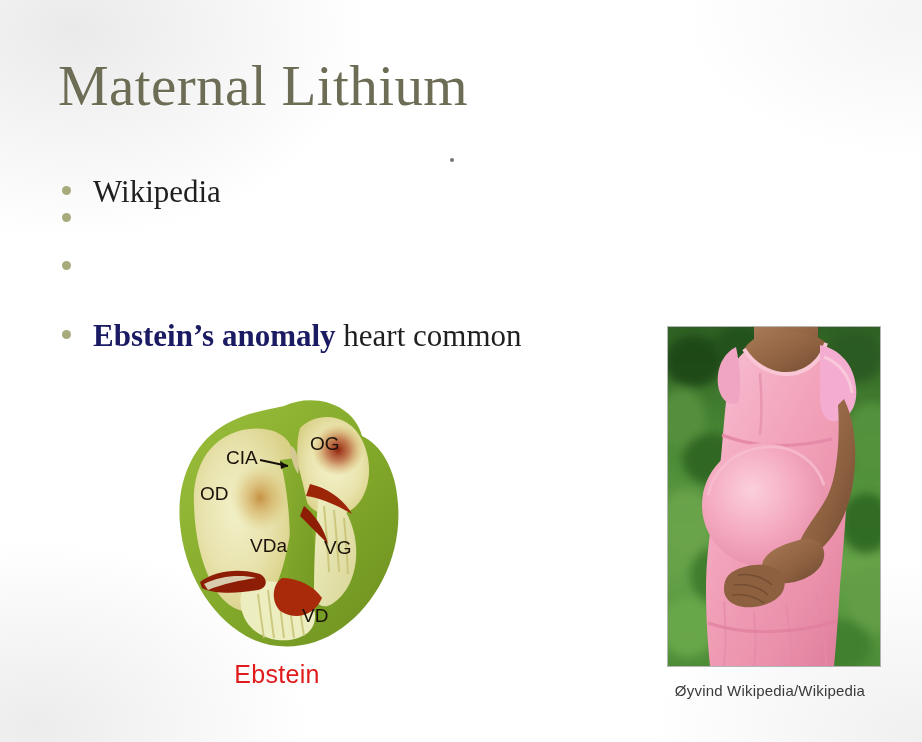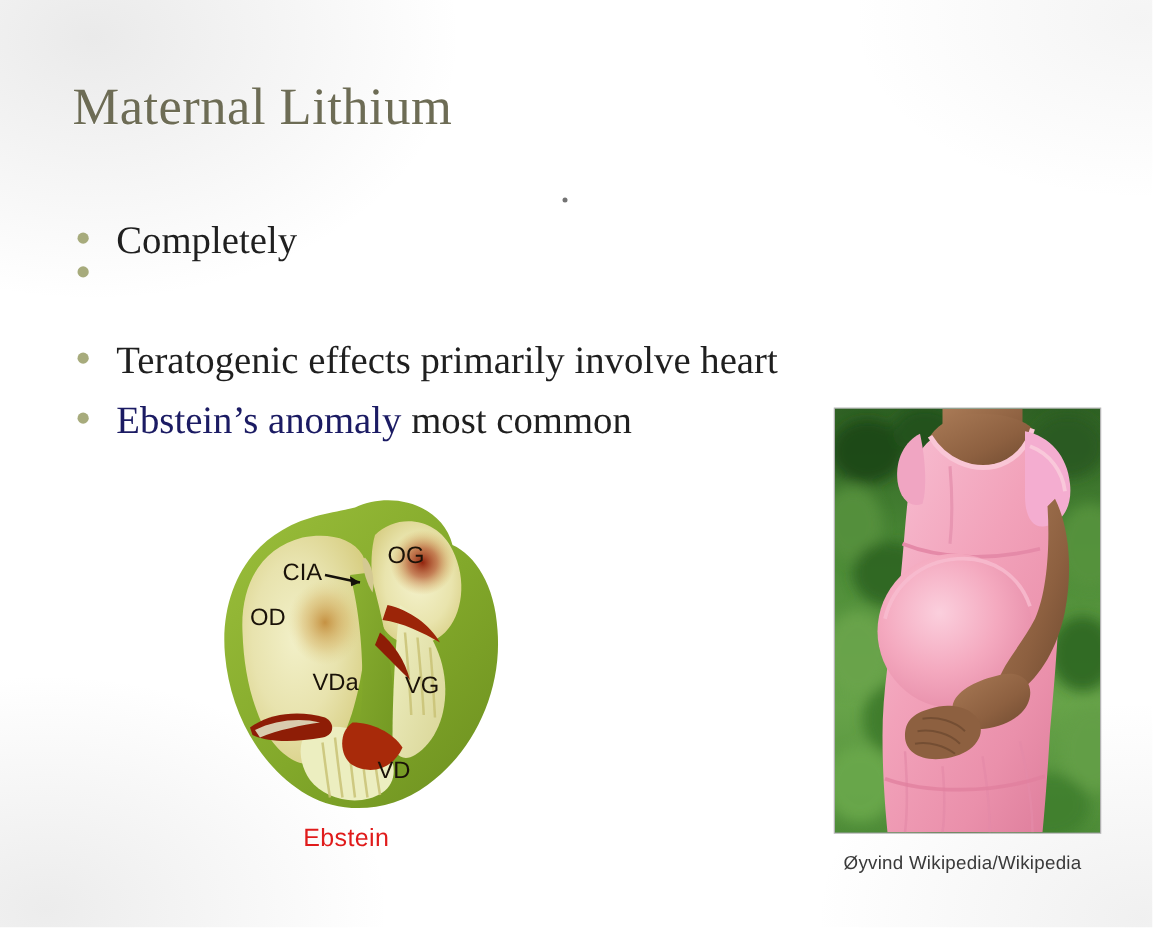--- a/index.html
+++ b/index.html
@@ -20,21 +20,21 @@
       #ffffff;
     font-family: "Liberation Serif", "DejaVu Serif", serif;
   }
 
   
   #title {
     position: absolute;
     left: 58px;
     top: 52px;
     font-family: "Liberation Serif", "DejaVu Serif", serif;
-    font-size: 42px;
+    font-size: 57px;
     line-height: 68px;
     font-weight: 400;
     color: #6d6c55;
     letter-spacing: 0.4px;
     white-space: nowrap;
     text-shadow: 0 1px 0 rgba(255,255,255,0.6);
   }
 
   
   #artifact-dot {
@@ -71,21 +71,21 @@
     top: -7px;
   }
   .bullet-text {
     font-family: "Liberation Serif", "DejaVu Serif", serif;
     font-size: 31px;
     line-height: 40px;
     color: #1f1f1f;
     white-space: nowrap;
   }
   .bullet-text .strong {
-    font-weight: normal;
+    font-weight: bold;
     color: #1b1b63;
   }
 
   
   #heart-figure {
     position: absolute;
     left: 164px;
     top: 388px;
     width: 250px;
     height: 270px;
@@ -97,21 +97,21 @@
     font-weight: 400;
     fill: #1a1208;
   }
   #ebstein-caption {
     position: absolute;
     left: 152px;
     top: 660px;
     width: 250px;
     text-align: center;
     font-family: "Liberation Sans", "DejaVu Sans", sans-serif;
-    font-size: 20px;
+    font-size: 25px;
     font-weight: 400;
     color: #e01b1b;
     letter-spacing: 0.3px;
   }
 
   
   #photo-figure {
     position: absolute;
     left: 668px;
     top: 327px;
@@ -144,35 +144,34 @@
 <div id="slide">
 
   <div id="title">Maternal Lithium</div>
 
   <div id="artifact-dot"></div>
 
   <div id="bullets">
 
     <div class="bullet-row">
       <span class="bullet-dot"></span>
-      <span class="bullet-text">Completely</span>
+      <span class="bullet-text">Wikipedia</span>
     </div>
 
     <div class="bullet-row">
       <span class="bullet-dot"></span>
     </div>
 
     <div class="bullet-row">
       <span class="bullet-dot"></span>
-      <span class="bullet-text">Teratogenic effects primarily involve heart</span>
     </div>
 
     <div class="bullet-row">
       <span class="bullet-dot"></span>
-      <span class="bullet-text"><span class="strong">Ebstein’s anomaly</span><span> most common</span></span>
+      <span class="bullet-text"><span class="strong">Ebstein’s anomaly</span><span> heart common</span></span>
     </div>
 
   </div>
 
   <div id="heart-figure">
     <svg id="heart-svg" width="250" height="270" viewBox="0 0 250 270">
       <defs>
         <radialGradient id="chamberOD" cx="42%" cy="45%" r="62%">
           <stop offset="0%" stop-color="#f2f0c8"></stop>
           <stop offset="55%" stop-color="#e8e3ae"></stop>

